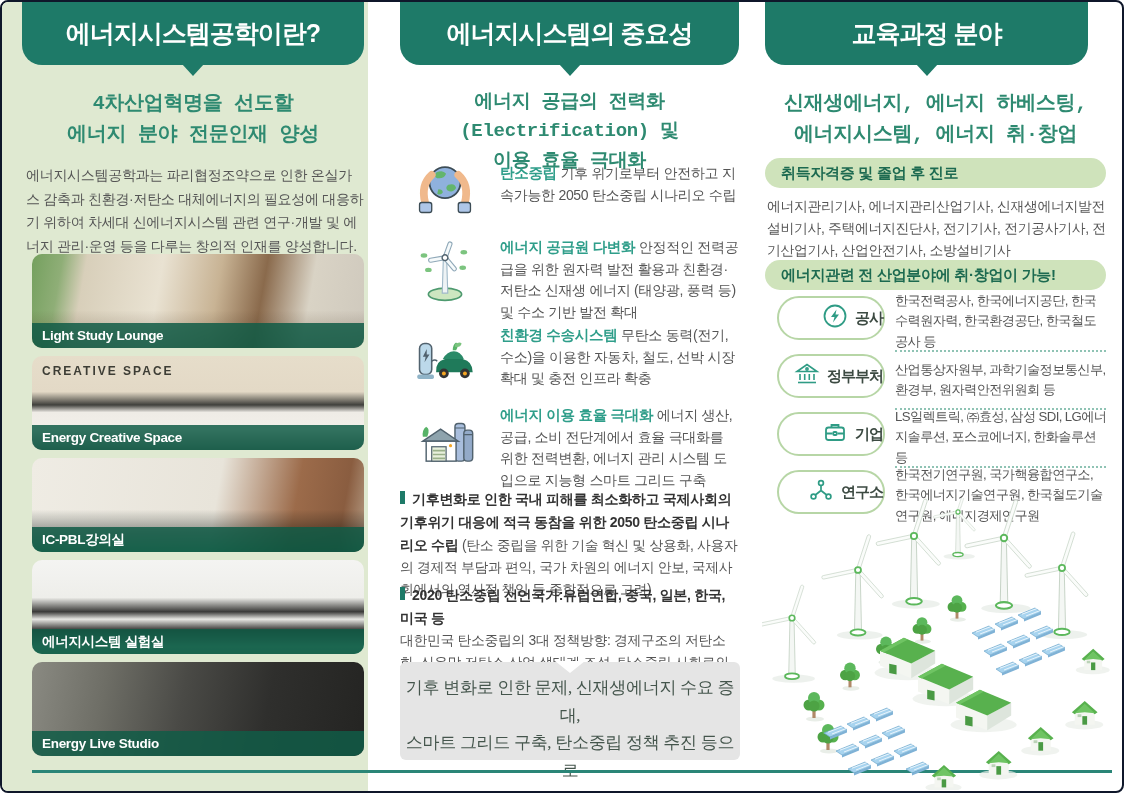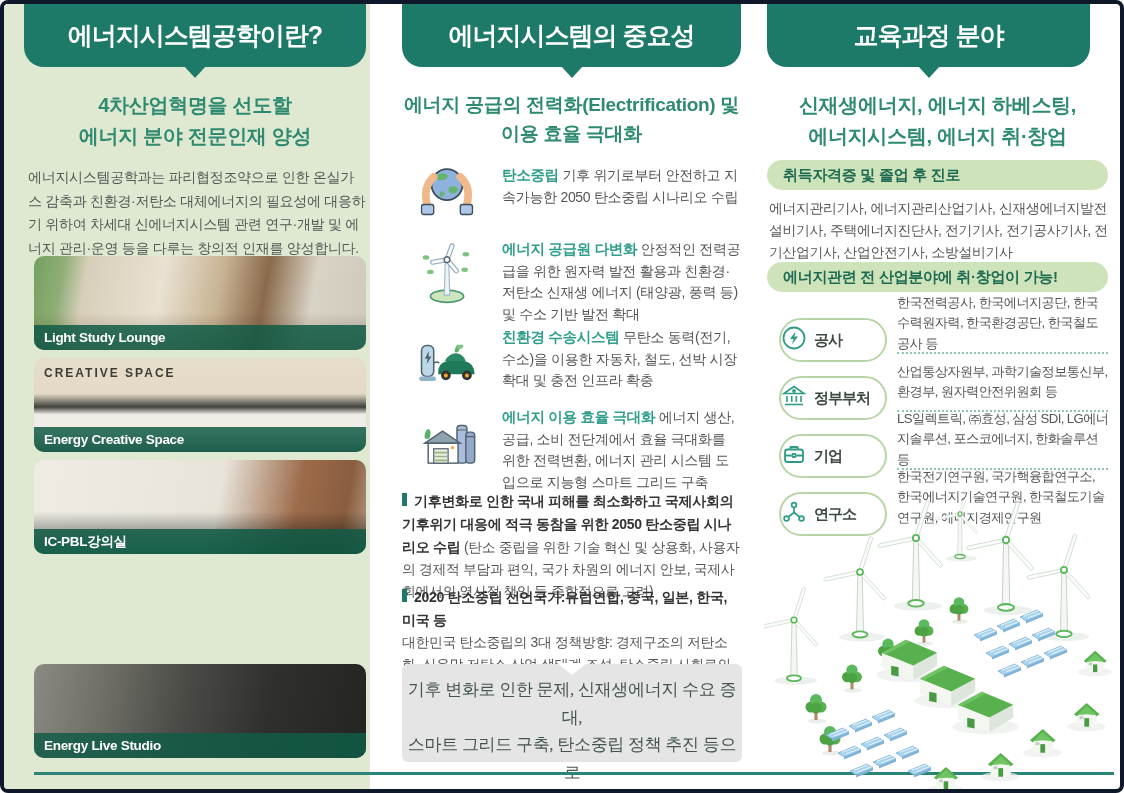--- a/index.html
+++ b/index.html
@@ -1,40 +1,40 @@
 <!DOCTYPE html>
 <html><head>
 <meta charset="utf-8">
 <style>
   * { margin:0; padding:0; box-sizing:border-box; }
   html,body { background:#ffffff; }
   .page {
     position:relative; width:1124px; height:793px; background:#ffffff;
-    border:4px solid #0f172a; border-radius:8px; overflow:hidden;
+    border:2px solid #0f172a; border-radius:8px; overflow:hidden;
     font-family:"Liberation Sans", sans-serif; letter-spacing:-0.3px;
   }
   .left-panel { position:absolute; left:0; top:0; width:366px; height:793px; background:#dfe9d1; }
 
   
   .col-header {
     position:absolute; top:0; height:63px; background:#1e7a68;
     border-radius:0 0 20px 20px; color:#fff; display:flex; align-items:center; justify-content:center;
     font-size:25px; font-weight:bold; letter-spacing:-1px;
   }
   .col-header .pointer {
     position:absolute; bottom:-11px; left:50%; transform:translateX(-50%);
     width:0; height:0; border-left:11px solid transparent; border-right:11px solid transparent;
     border-top:12px solid #1e7a68;
   }
   .hdr-left  { left:20px;  width:342px; }
   .hdr-mid   { left:398px; width:339px; }
   .hdr-right { left:763px; width:323px; }
 
   .subtitle {
-    position:absolute; text-align:center; font-family:Liberation Sans, sans-serif;
+    position:absolute; text-align:center; font-family:Liberation Mono, monospace;
     color:#2e8a71; font-weight:bold; font-size:20px; line-height:1.55;
   }
   .sub-left  { left:20px;  top:86px; width:342px; }
   .sub-mid   { left:390px; top:86px; width:355px; font-size:19px; }
   .sub-right { left:763px; top:86px; width:341px; }
 
   
   .left-body {
     position:absolute; left:24px; top:162px; width:338px;
     font-size:14px; color:#555; line-height:1.68;
@@ -100,23 +100,23 @@
     font-size:15px; line-height:30px; padding-left:16px;
   }
   .pill-1 { top:156px; } .pill-2 { top:258px; }
   .right-body {
     position:absolute; left:765px; top:194px; width:339px;
     font-size:13.8px; color:#555; line-height:1.6;
   }
   .org-row { position:absolute; left:763px; width:345px; height:56px; }
   .or1 { top:292px; } .or2 { top:350px; } .or3 { top:408px; } .or4 { top:466px; }
   .org-badge {
-    position:absolute; left:12px; top:22px; width:108px; height:44px;
+    position:absolute; left:12px; top:2px; width:108px; height:44px;
     border:2px solid #b7d6a6; border-radius:22px; background:#fff;
-    display:flex; align-items:center; justify-content:flex-start; gap:7px;
+    display:flex; align-items:center; justify-content:flex-end; gap:7px;
   }
   .org-badge .lbl { font-size:15px; font-weight:bold; color:#3c4a42; letter-spacing:-1px; }
   .org-desc {
     position:absolute; left:130px; top:50%; transform:translateY(-50%); width:212px;
     font-size:13.2px; color:#555; line-height:1.55; letter-spacing:-0.6px;
   }
   .org-divider { position:absolute; left:893px; width:211px; border-top:2px dotted #8fc3b4; }
   .d1 { top:348px; } .d2 { top:406px; } .d3 { top:464px; }
 
   .village { position:absolute; left:760px; top:496px; width:352px; height:292px; }
@@ -150,20 +150,23 @@
 
   <div class="photo p1">
     <div class="band">Light Study Lounge</div>
   </div>
   <div class="photo p2">
     <div class="overlay-txt">CREATIVE SPACE</div>
     <div class="band">Energy Creative Space</div>
   </div>
   <div class="photo p3">
     <div class="band">IC-PBL강의실</div>
+  </div>
+  <div class="photo p4">
+    <div class="band">에너지시스템 실험실</div>
   </div>
   <div class="photo p5">
     <div class="band">Energy Live Studio</div>
   </div>
 
   <div class="subtitle sub-mid">
     <div>에너지 공급의 전력화(Electrification) 및</div>
     <div>이용 효율 극대화</div>
   </div>
 

